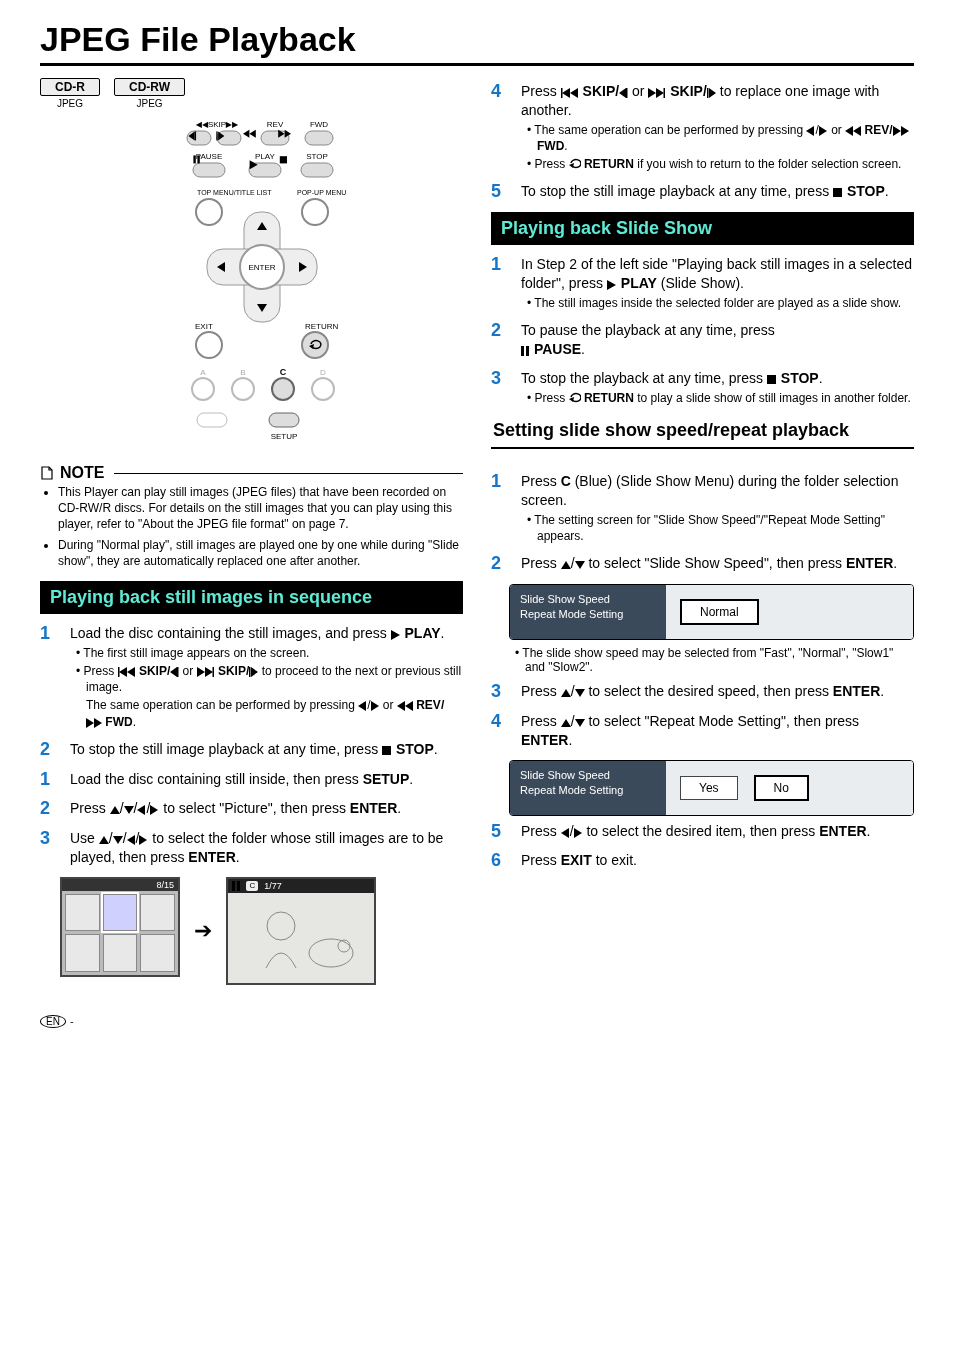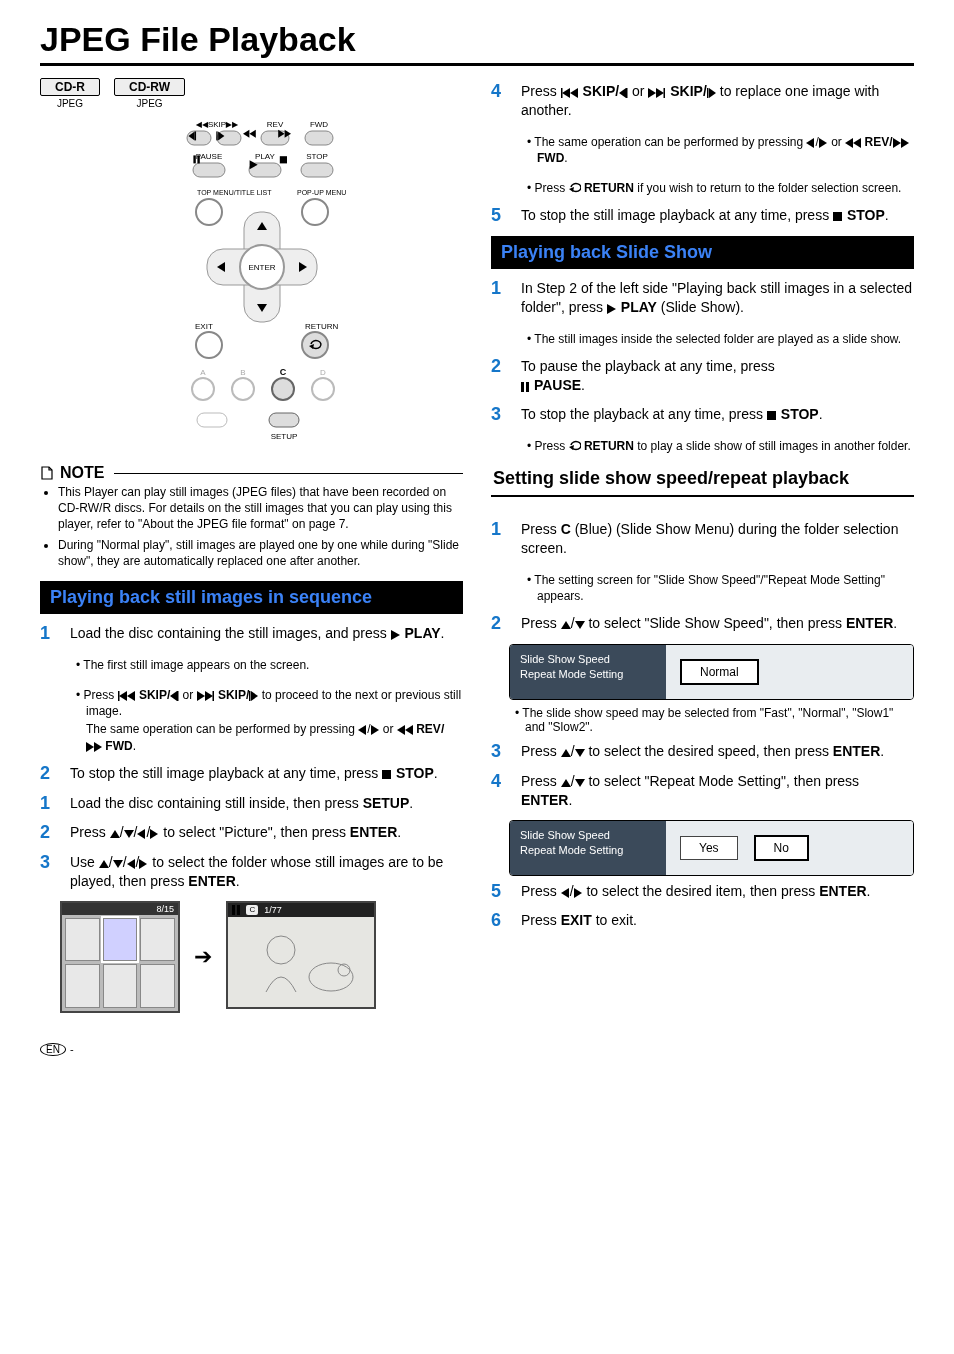--- a/index.html
+++ b/index.html
@@ -38,42 +38,42 @@
     margin-top: 6px; margin-bottom: 2px;
   }
   .note-head svg { flex: none; }
   .note-title { font-weight: bold; font-size: 16px; }
   .note-line {
     flex:1; border-top:1px solid #000; margin-left:4px;
   }
   .bullets { padding-left: 18px; font-size: 12px; line-height: 1.35; margin-bottom: 12px; }
   .bullets li { margin-bottom: 4px; }
   .section-head-dark {
-    background: #000; color: #3b82f6;
+    background: #000; color: #5eead4;
     font-size: 18px; font-weight: bold;
     padding: 6px 10px;
     margin: 10px 0 10px 0;
   }
   .section-head-light {
     font-size: 18px; font-weight: bold;
     padding: 4px 2px 6px 2px;
     border-bottom: 2px solid #000;
     margin: 6px 0 23px 0;
   }
   .steplist { list-style: none; padding: 0; }
   .step { display:flex; gap:12px; margin-bottom: 10px; }
   .step-num { color: #1576c9; font-weight: bold; font-size: 18px; width:18px; flex:none; line-height:1.1;}
   .step-body { flex:1; font-size: 14px; line-height: 1.35; }
-  .step-body .sub { padding-left: 16px; text-indent: -10px; font-size: 12px; margin-top: 14px; }
+  .step-body .sub { padding-left: 16px; text-indent: -10px; font-size: 12px; margin-top: 2px; }
   .step-body .subline { font-size: 12px; padding-left: 16px; margin-top:2px;}
   .bold { font-weight: bold; }
   .icon { display:inline-block; vertical-align: -2px; }
   .thumbs { display:flex; gap:10px; margin-top:6px; align-items:flex-start; padding-left:20px;}
   .thumb-grid {
-    width:120px; height:112px; border:2px solid #444; background:#bbb;
+    width:120px; height:100px; border:2px solid #444; background:#bbb;
     display:flex; flex-direction:column;
   }
   .thumb-top { background:#333;color:#fff;font-size:9px;text-align:right;padding:1px 4px;}
   .thumb-cells { flex:1; display:grid; grid-template-columns:repeat(3,1fr); grid-template-rows:repeat(2,1fr); gap:3px; padding:3px;}
   .thumb-cell{ background:#e8e8e8; border:1px solid #888;}
   .thumb-cell.sel{ outline:2px solid #fff; background:#d0d0ff;}
   .arrow-r { font-size:22px; align-self:center; padding:0 4px;}
   .preview {
     width:150px; border:2px solid #444; background:#ddd; padding:0; position:relative;
   }

